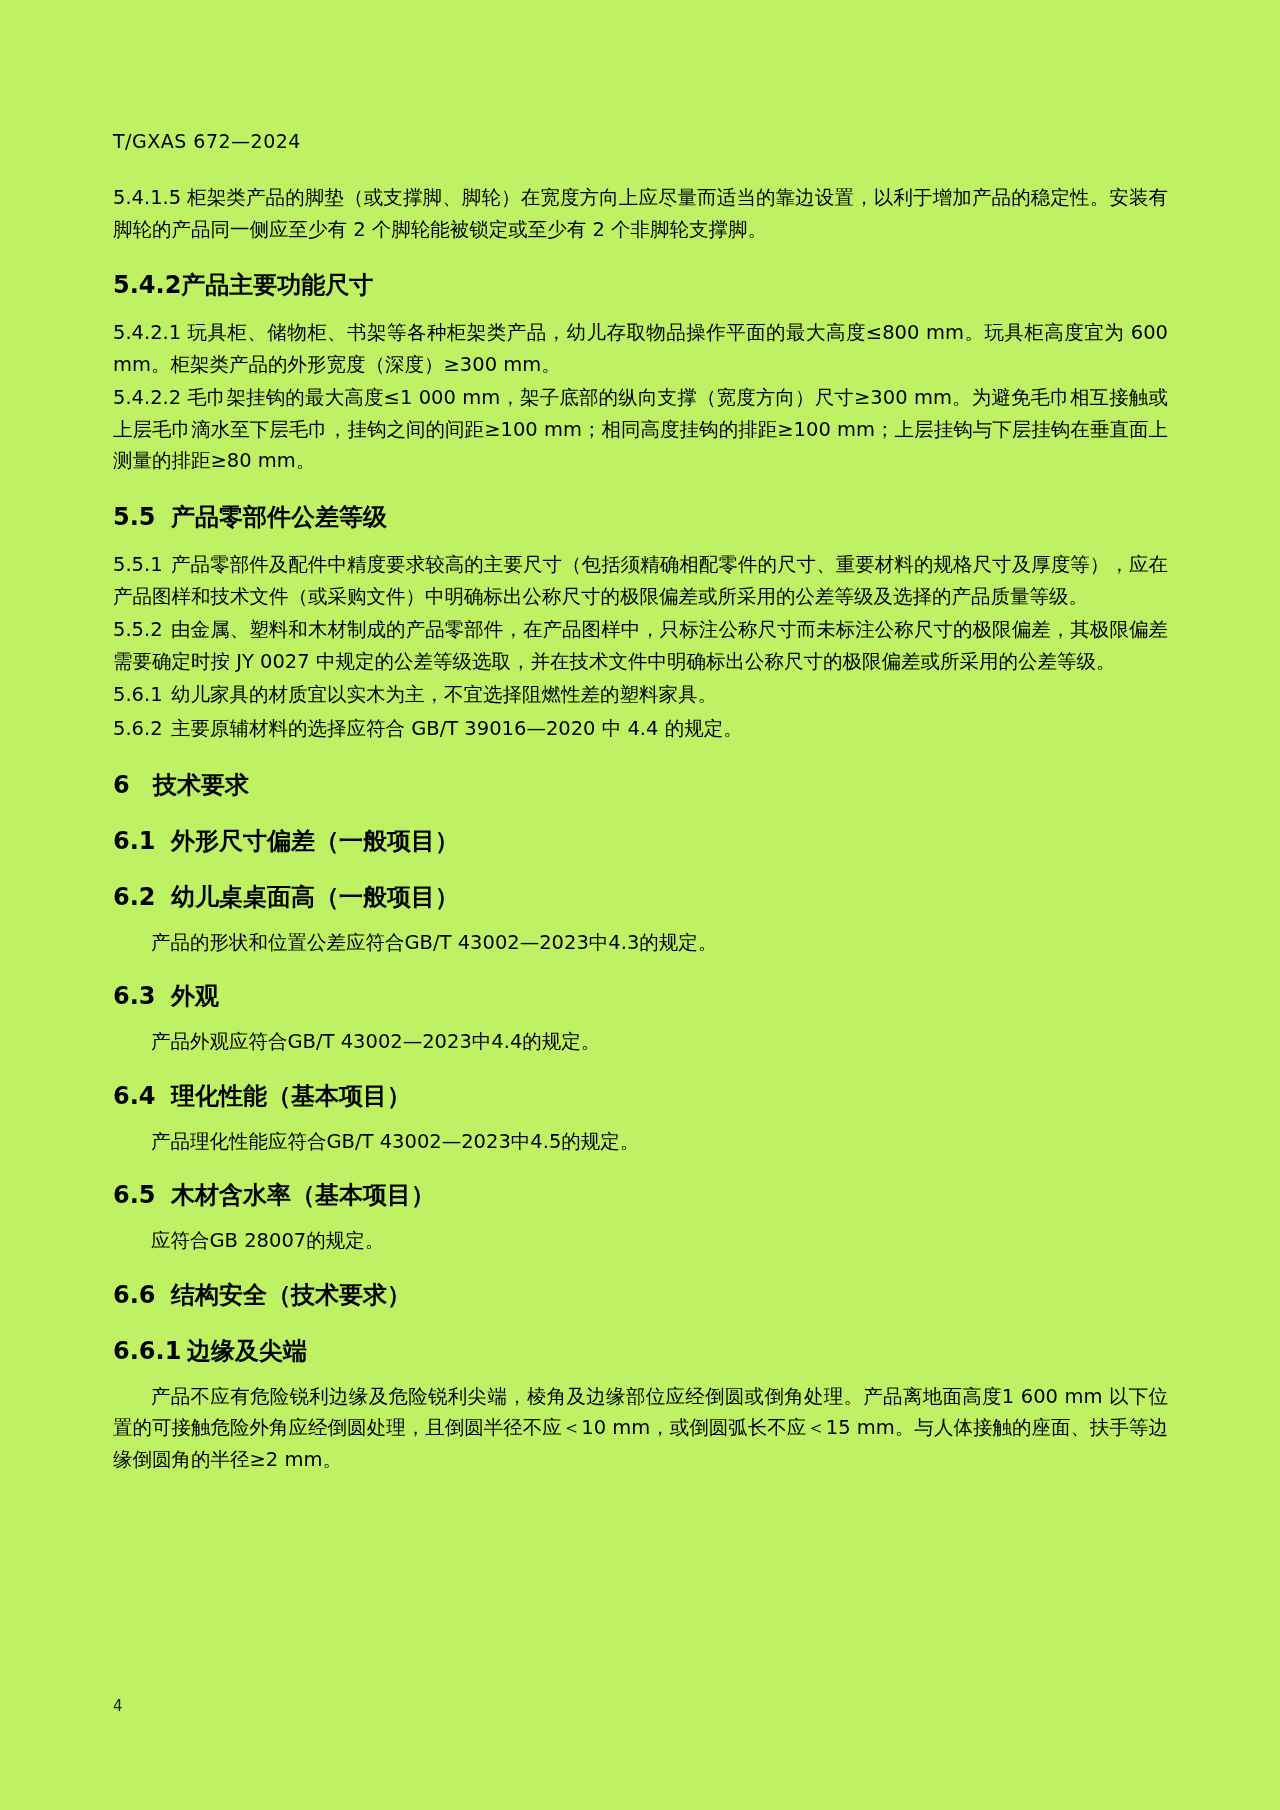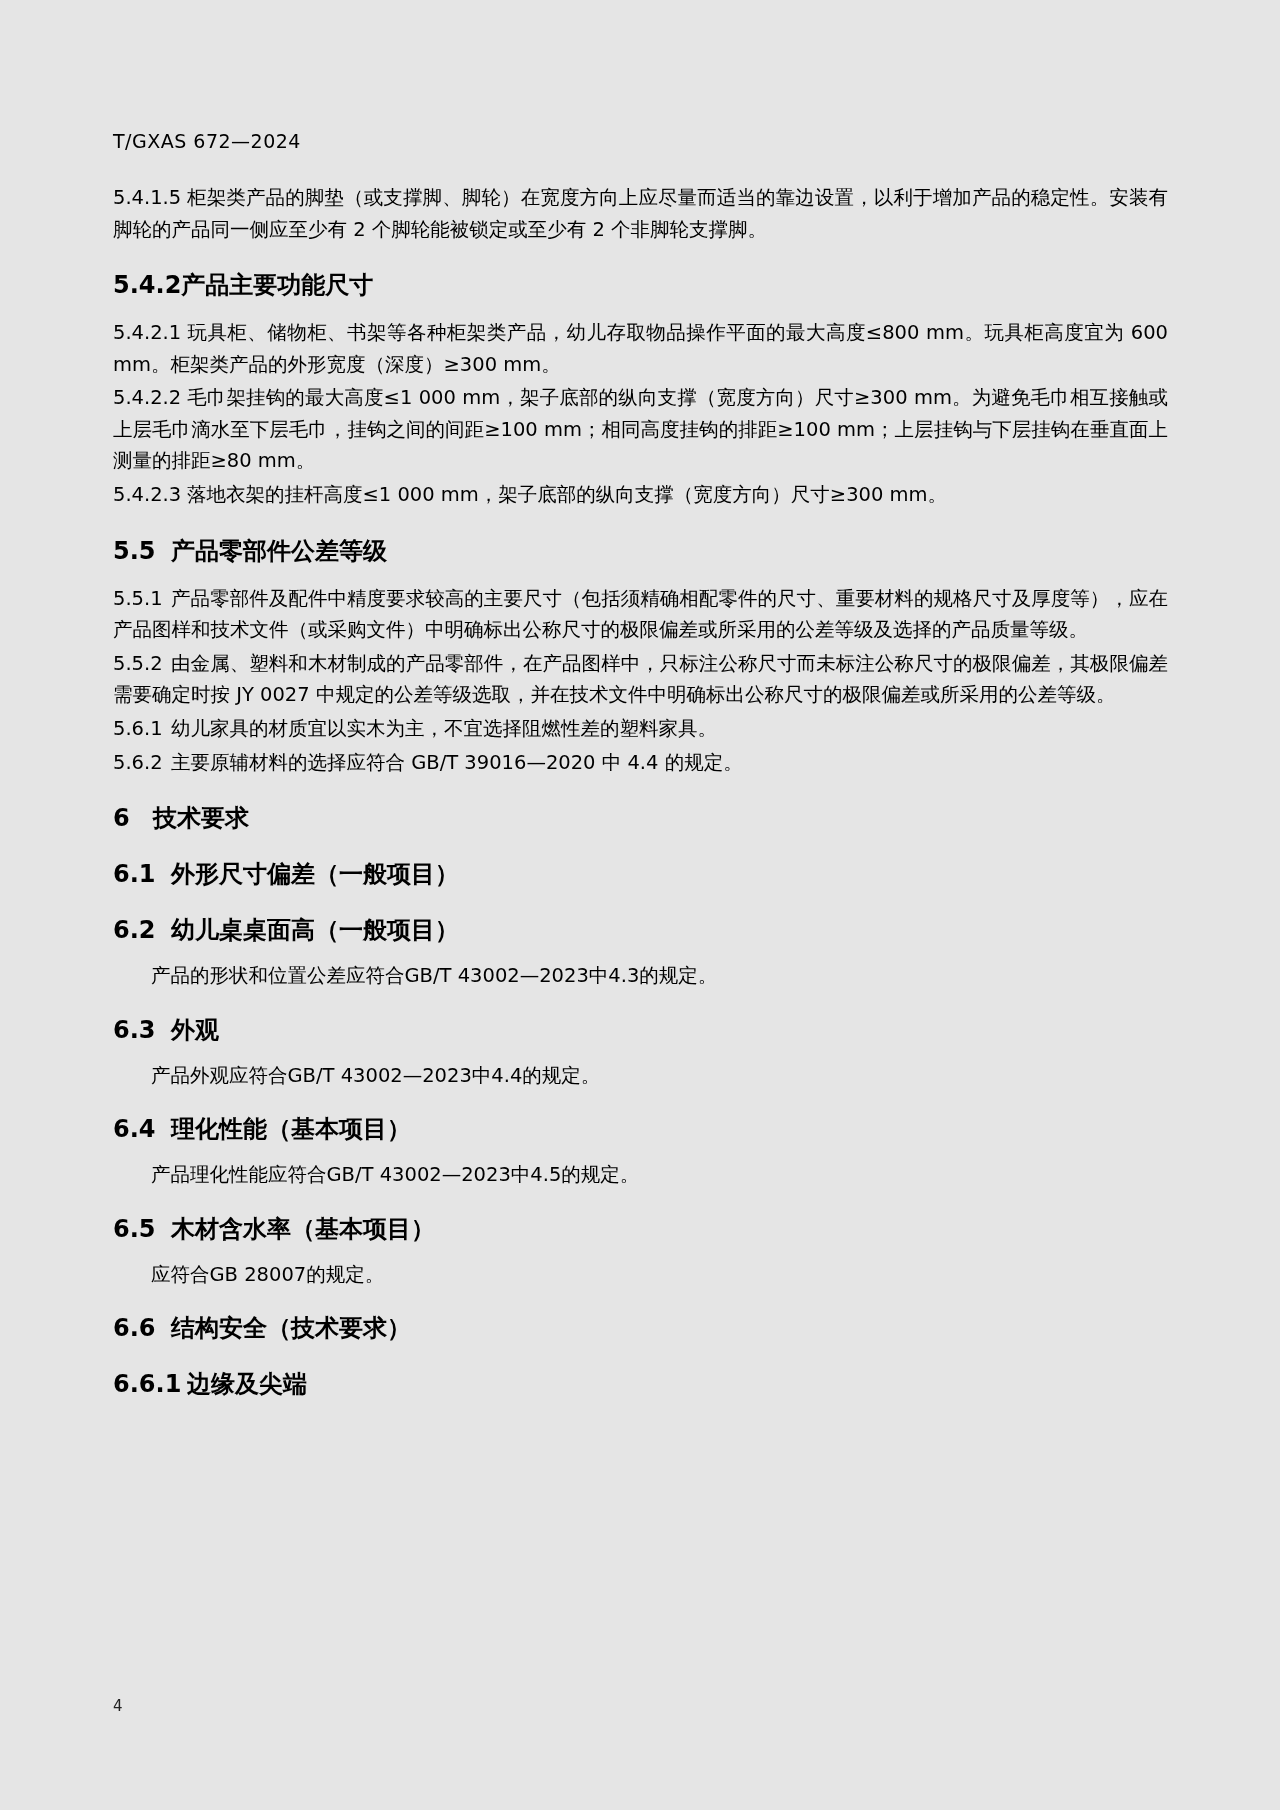--- a/index.html
+++ b/index.html
@@ -9,21 +9,21 @@
   }
   body {
     font-family: "DejaVu Sans", "Liberation Sans", sans-serif;
     color: #000000;
   }
   .page {
     position: relative;
     width: 1280px;
     height: 1810px;
     margin: 0 auto;
-    background: #e5e5e5;
+    background: #bef264;
     box-sizing: border-box;
   }
   .content {
     position: absolute;
     left: 113px;
     top: 130px;
     width: 1055px;
   }
   .header-code {
     font-size: 19px;
@@ -84,21 +84,20 @@
     <div class="header-code">T/GXAS 672—2024</div>
 
     <p class="para"><span class="num-inline">5.4.1.5</span><span>柜架类产品的脚垫（或支撑脚、脚轮）在宽度方向上应尽量而适当的靠边设置，以利于增加产品的稳定性。安装有脚轮的产品同一侧应至少有 2 个脚轮能被锁定或至少有 2 个非脚轮支撑脚。</span></p>
 
     <div class="heading"><span class="num">5.4.2</span><span>产品主要功能尺寸</span></div>
 
     <p class="para"><span class="num-inline">5.4.2.1</span><span>玩具柜、储物柜、书架等各种柜架类产品，幼儿存取物品操作平面的最大高度≤800 mm。玩具柜高度宜为 600 mm。柜架类产品的外形宽度（深度）≥300 mm。</span></p>
 
     <p class="para"><span class="num-inline">5.4.2.2</span><span>毛巾架挂钩的最大高度≤1 000 mm，架子底部的纵向支撑（宽度方向）尺寸≥300 mm。为避免毛巾相互接触或上层毛巾滴水至下层毛巾，挂钩之间的间距≥100 mm；相同高度挂钩的排距≥100 mm；上层挂钩与下层挂钩在垂直面上测量的排距≥80 mm。</span></p>
 
-    <p class="para"><span class="num-inline">5.4.2.3</span><span>落地衣架的挂杆高度≤1 000 mm，架子底部的纵向支撑（宽度方向）尺寸≥300 mm。</span></p>
 
     <div class="heading"><span class="num">5.5</span><span>产品零部件公差等级</span></div>
 
     <p class="para"><span class="num-inline short">5.5.1</span><span>产品零部件及配件中精度要求较高的主要尺寸（包括须精确相配零件的尺寸、重要材料的规格尺寸及厚度等），应在产品图样和技术文件（或采购文件）中明确标出公称尺寸的极限偏差或所采用的公差等级及选择的产品质量等级。</span></p>
 
     <p class="para"><span class="num-inline short">5.5.2</span><span>由金属、塑料和木材制成的产品零部件，在产品图样中，只标注公称尺寸而未标注公称尺寸的极限偏差，其极限偏差需要确定时按 JY 0027 中规定的公差等级选取，并在技术文件中明确标出公称尺寸的极限偏差或所采用的公差等级。</span></p>
 
 
     <p class="para"><span class="num-inline short">5.6.1</span><span>幼儿家具的材质宜以实木为主，不宜选择阻燃性差的塑料家具。</span></p>
 
@@ -116,18 +115,19 @@
 
     <div class="heading sub"><span class="num">6.4</span><span>理化性能（基本项目）</span></div>
     <p class="para indent">产品理化性能应符合GB/T 43002—2023中4.5的规定。</p>
 
     <div class="heading sub"><span class="num">6.5</span><span>木材含水率（基本项目）</span></div>
     <p class="para indent">应符合GB 28007的规定。</p>
 
     <div class="heading sub"><span class="num">6.6</span><span>结构安全（技术要求）</span></div>
 
     <div class="heading sub"><span class="num wide">6.6.1</span><span>边缘及尖端</span></div>
+    <p class="para indent">产品不应有危险锐利边缘及危险锐利尖端，棱角及边缘部位应经倒圆或倒角处理。产品离地面高度1 600 mm 以下位置的可接触危险外角应经倒圆处理，且倒圆半径不应＜10 mm，或倒圆弧长不应＜15 mm。与人体接触的座面、扶手等边缘倒圆角的半径≥2 mm。</p>
 
   </div>
 
   <div class="footer">4</div>
 
 </div>
 
 </body></html>

